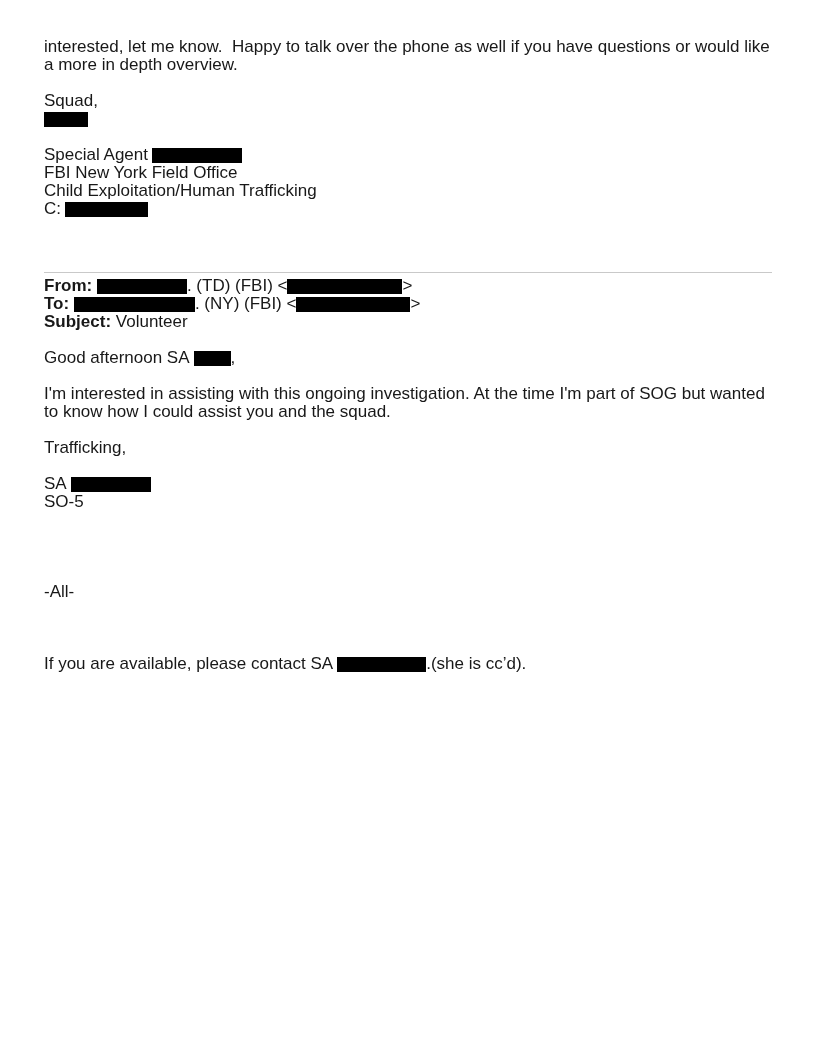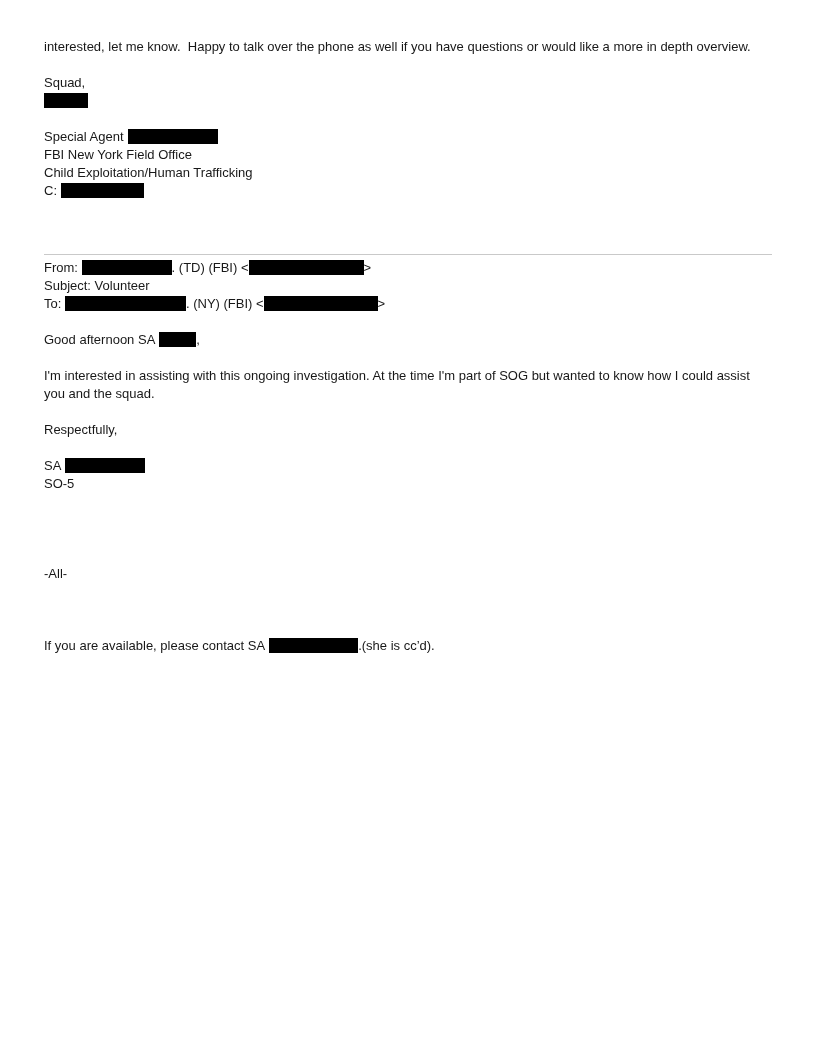--- a/index.html
+++ b/index.html
@@ -6,31 +6,31 @@
   .page {
     position: relative;
     width: 816px;
     height: 1056px;
     margin: 0 auto;
     background: #ffffff;
     box-sizing: border-box;
     padding: 38px 44px 0 44px;
     overflow: hidden;
     font-family: "Liberation Sans", sans-serif;
-    font-size: 13px;
+    font-size: 17px;
     line-height: 18px;
     color: #181818;
   }
   .para { white-space: pre-wrap; }
   .line { white-space: nowrap; }
   .sp1 { height: 18px; }
   .sp2 { height: 36px; }
   .sp3 { height: 54px; }
   .sp4 { height: 72px; }
-  .lbl { font-weight: normal; }
+  .lbl { font-weight: bold; }
   .redact {
     display: inline-block;
     height: 15px;
     background: #000000;
     vertical-align: -3px;
   }
   .ml { margin-left: 4px; }
   .separator {
     border: 0;
     border-top: 1px solid #c9c9c9;
@@ -60,35 +60,35 @@
 
   <div class="line"><span>C:</span><span class="redact ml" style="width:83px"></span></div>
 
   <div class="sp3"></div>
 
   <hr class="separator">
 
   <div class="line"><span class="lbl">From:</span> <span class="redact" style="width:90px"></span><span>. (TD) (FBI) &lt;</span><span class="redact" style="width:115px"></span><span>&gt;</span></div>
 
 
+  <div class="line"><span class="lbl">To:</span> <span class="redact" style="width:121px"></span><span>. (NY) (FBI) &lt;</span><span class="redact" style="width:114px"></span><span>&gt;</span></div>
+
   <div class="line"><span class="lbl">Subject:</span> <span>Volunteer</span></div>
-
-  <div class="line"><span class="lbl">To:</span> <span class="redact" style="width:121px"></span><span>. (NY) (FBI) &lt;</span><span class="redact" style="width:114px"></span><span>&gt;</span></div>
 
   <div class="sp1"></div>
 
   <div class="line"><span>Good afternoon SA</span><span class="redact ml" style="width:37px"></span><span>,</span></div>
 
   <div class="sp1"></div>
 
   <div class="para">I'm interested in assisting with this ongoing investigation. At the time I'm part of SOG but wanted to know how I could assist you and the squad.</div>
 
   <div class="sp1"></div>
 
-  <div class="line">Respectfully,</div>
+  <div class="line">Trafficking,</div>
 
   <div class="sp1"></div>
 
   <div class="line"><span>SA</span><span class="redact ml" style="width:80px"></span></div>
 
   <div class="line">SO-5</div>
 
   <div class="sp4"></div>
 
   <div class="line">-All-</div>

